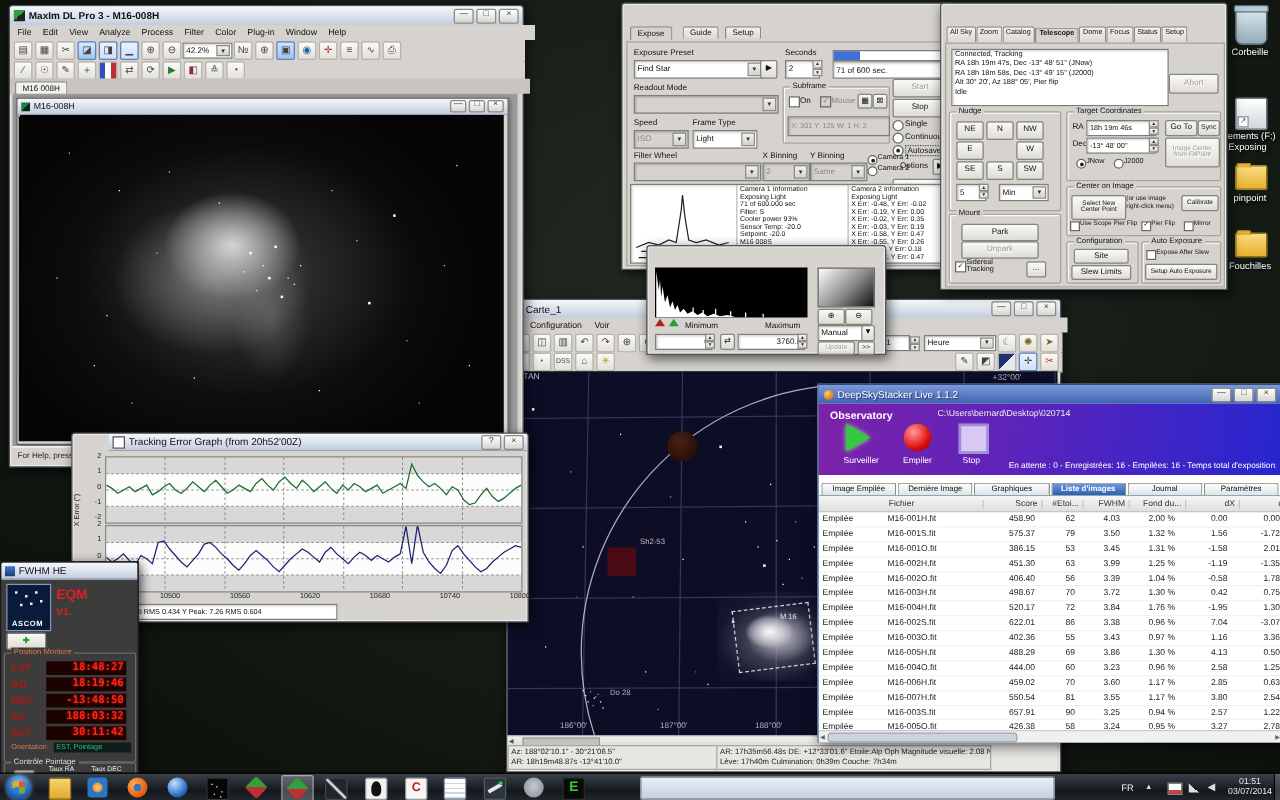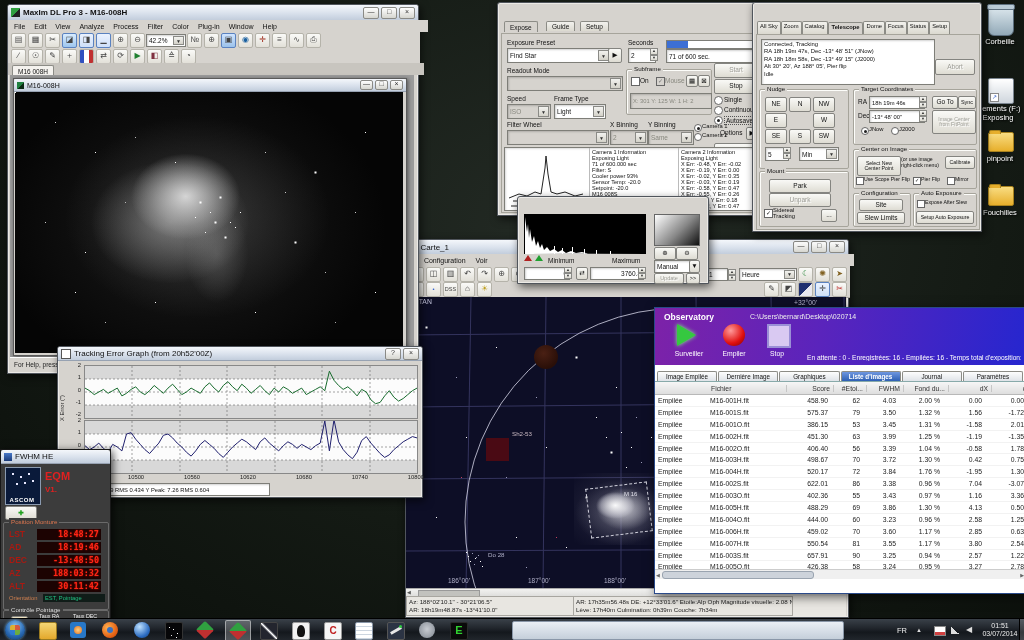--- a/index.html
+++ b/index.html
@@ -574,21 +574,21 @@
   <div class="btn" style="left:158px;top:50px;width:20px;height:11px;">⊖</div>
   <div class="fld" style="left:136px;top:63px;width:34px;height:11px;">
     <span>Manual</span>
   </div>
   <div class="btn" style="left:171px;top:63px;width:9px;height:11px;">▼</div>
   <div class="btn dis" style="left:136px;top:76px;width:28px;height:9px;font-size:5.5px;">Update</div>
   <div class="btn" style="left:168px;top:76px;width:12px;height:9px;font-size:5.5px;">&gt;&gt;</div>
 </div>
 
 <div class="dlg" style="left:57px;top:346px;width:364px;height:150px;z-index:45;">
-  <div class="tbar" style="height:13px;">
+  <div class="tbar" style="height:13px;margin-left:29px;">
     <span class="tico" style="width:8px;height:8px;background:#fff;border:1px solid #555;"></span>
     <span class="ttl">Tracking Error Graph (from 20h52'00Z)</span>
     <span class="tbtn">?</span>
     <span class="tbtn">×</span>
   </div>
   <span class="rotlbl" style="left:1px;top:22px;height:52px;">X Error (")</span>
   <span class="rotlbl" style="left:1px;top:76px;height:52px;">Y Error (")</span>
   <div class="ytcol" style="left:9px;top:15px;height:55px;">
 
   <span>2</span>
@@ -645,20 +645,27 @@
       <span>10740</span>
       <span>10800</span>
     </div>
   <div class="btn" style="left:4px;top:136px;width:10px;height:11px;">▶</div>
   <div class="fld" style="left:16px;top:136px;width:190px;height:11px;">
     <span style="font-size:5.8px;">X Peak: 12.99 RMS 0.434    Y Peak: 7.26  RMS 0.604</span>
   </div>
 </div>
 
 <div class="abs" style="left:654px;top:307px;width:370px;height:285px;z-index:50;background:#fff;border:1px solid #2a4a8a;box-shadow:2px 3px 10px rgba(0,0,0,.6);">
+  <div style="height:15px;background:linear-gradient(#7d9ad8,#3f63b0);display:flex;align-items:center;padding:0 4px;">
+    <span class="tico" style="width:8px;height:8px;background:radial-gradient(circle at 35% 35%,#ffd060,#c05010);border-radius:50%;"></span>
+    <span style="flex:1;font-size:8px;color:#fff;text-shadow:1px 1px 1px #203060;">DeepSkyStacker Live 1.1.2</span>
+    <span class="tbtn">—</span>
+    <span class="tbtn">□</span>
+    <span class="tbtn">×</span>
+  </div>
   <div style="height:57px;background:linear-gradient(100deg,#7d22a8 0%,#5a24bc 45%,#2626cf 100%);position:relative;">
     <span style="position:absolute;left:9px;top:4px;font-size:8.5px;font-weight:bold;color:#fff;">Observatory</span>
     <span style="position:absolute;left:95px;top:5px;font-size:7px;color:#eee;">C:\Users\bernard\Desktop\020714</span>
     <div style="position:absolute;left:22px;top:16px;width:0;height:0;border-top:11px solid transparent;border-bottom:11px solid transparent;border-left:19px solid #35c840;filter:drop-shadow(0 0 2px #80ff80);"></div>
     <span style="position:absolute;left:8px;top:42px;width:52px;text-align:center;font-size:6.8px;color:#fff;">Surveiller</span>
     <div style="position:absolute;left:68px;top:16px;width:22px;height:22px;border-radius:50%;background:radial-gradient(circle at 35% 30%,#ff9a9a,#e01010 60%,#7a0000);"></div>
     <span style="position:absolute;left:54px;top:42px;width:50px;text-align:center;font-size:6.8px;color:#fff;">Empiler</span>
     <div style="position:absolute;left:112px;top:16px;width:20px;height:20px;background:#d9c9f2;border:2px solid #9a8fd6;"></div>
     <span style="position:absolute;left:100px;top:42px;width:44px;text-align:center;font-size:6.8px;color:#fff;">Stop</span>
     <span style="position:absolute;left:152px;top:46px;right:4px;font-size:6.6px;color:#fff;white-space:nowrap;overflow:hidden;">En attente : 0 - Enregistrées: 16 - Empilées: 16 - Temps total d'exposition: 2 h 40 m 0 s</span>

